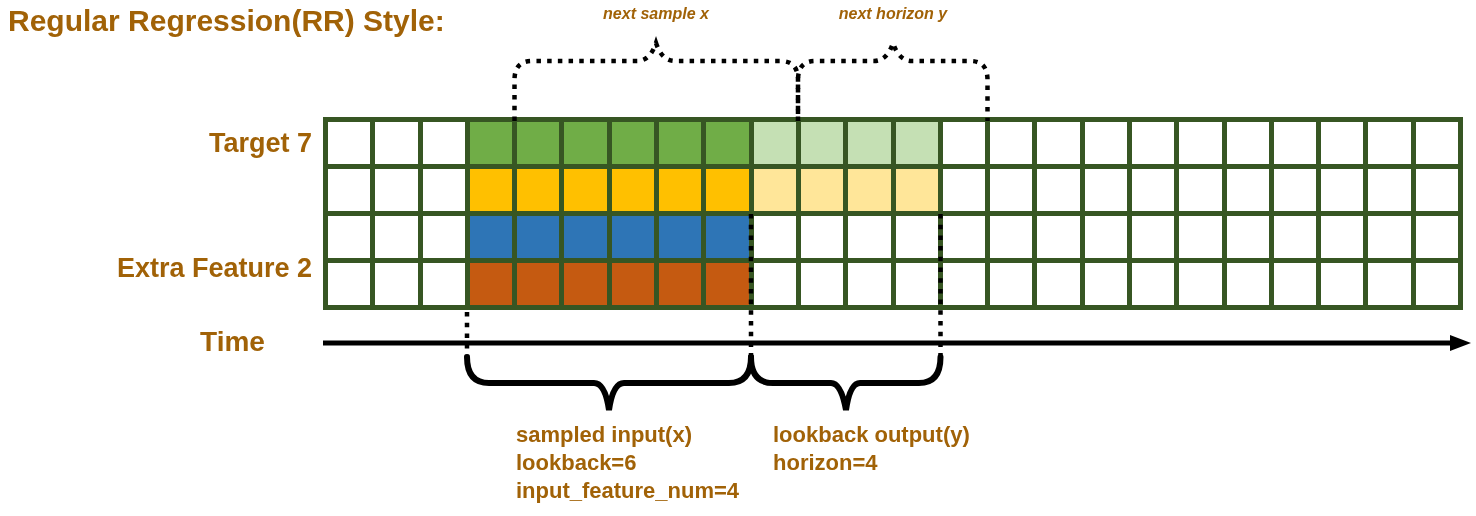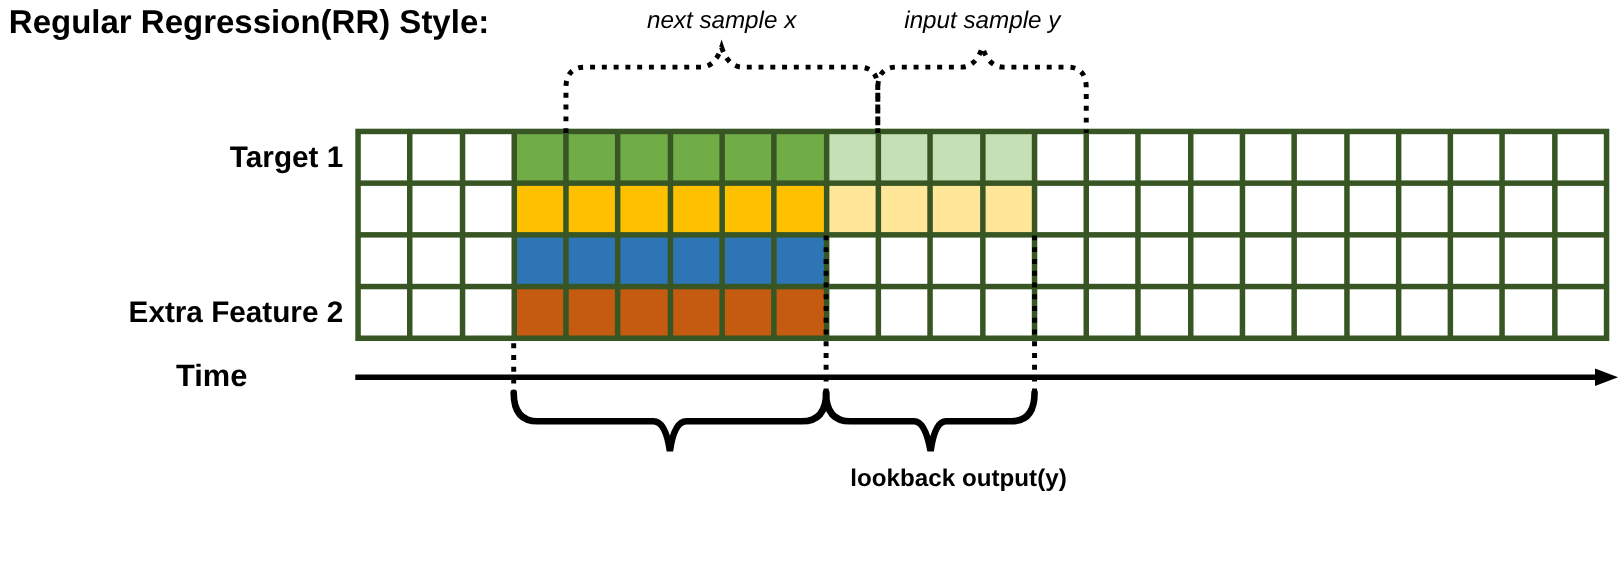--- a/index.html
+++ b/index.html
@@ -1,61 +1,61 @@
 <!DOCTYPE html>
 <html><head>
 <meta charset="utf-8">
 <style>
   html,body{margin:0;padding:0;background:#fff;}
   #canvas{
     position:relative;width:1476px;height:516px;background:#fff;overflow:hidden;
-    font-family:"Liberation Sans",sans-serif;color:#000000;
+    font-family:"Liberation Sans",sans-serif;color:#a16207;
   }
   .abs{position:absolute;}
   #page-title{
     left:8px;top:4px;font-size:30px;font-weight:bold;letter-spacing:0;white-space:nowrap;
   }
   .brace-label{
-    top:5px;width:250px;text-align:center;font-size:22px;font-weight:normal;font-style:italic;white-space:nowrap;
+    top:5px;width:250px;text-align:center;font-size:16px;font-weight:bold;font-style:italic;white-space:nowrap;
   }
   #brace-label-x{left:531px;}
   #brace-label-y{left:768px;}
   #sample-grid{
     left:323px;top:117px;width:1130px;height:183px;
     padding:5px;display:grid;grid-template-columns:repeat(24,1fr);grid-template-rows:repeat(4,1fr);
     grid-gap:5px;
   }
   .cell{width:100%;height:100%;}
   .row-label{
     left:0;width:312px;height:42px;line-height:42px;text-align:right;
     font-size:27px;font-weight:bold;white-space:nowrap;
   }
   #time-label{
-    left:160px;top:326px;width:145px;height:32px;line-height:32px;text-align:left;
+    left:160px;top:326px;width:145px;height:32px;line-height:32px;text-align:center;
     font-size:28px;font-weight:bold;
   }
   .anno-block{
     top:421px;font-size:22px;font-weight:600;line-height:28px;white-space:nowrap;
   }
   #input-annotation{left:516px;}
   #output-annotation{left:773px;}
   #overlay{left:0;top:0;pointer-events:none;}
 </style>
 </head>
 <body>
 
 <div id="canvas">
 
   <div class="abs" id="page-title">Regular Regression(RR) Style:</div>
 
   <div class="abs brace-label" id="brace-label-x">next sample x</div>
-  <div class="abs brace-label" id="brace-label-y">input sample y</div>
+  <div class="abs brace-label" id="brace-label-y">next horizon y</div>
 
-  <div class="abs row-label" style="top:122px">Target 1</div>
-  <div class="abs row-label" style="top:263px">Extra Feature 2</div>
+  <div class="abs row-label" style="top:122px">Target 7</div>
+  <div class="abs row-label" style="top:247px">Extra Feature 2</div>
 
   <div class="abs" id="sample-grid" style="background-color: rgb(55, 86, 35);">
       <div class="cell" style="background-color: rgb(255, 255, 255);"></div>
       <div class="cell" style="background-color: rgb(255, 255, 255);"></div>
       <div class="cell" style="background-color: rgb(255, 255, 255);"></div>
       <div class="cell" style="background-color: rgb(112, 173, 71);"></div>
       <div class="cell" style="background-color: rgb(112, 173, 71);"></div>
       <div class="cell" style="background-color: rgb(112, 173, 71);"></div>
       <div class="cell" style="background-color: rgb(112, 173, 71);"></div>
       <div class="cell" style="background-color: rgb(112, 173, 71);"></div>
@@ -162,17 +162,23 @@
     <path d="M 940.5 214 L 940.5 359" fill="none" stroke="#000" stroke-width="4.5" stroke-dasharray="4.5 6.2"></path>
 
     <line x1="323" y1="343" x2="1452" y2="343" stroke="#000" stroke-width="5"></line>
     <polygon points="1450,335 1471,343 1450,351" fill="#000"></polygon>
 
     <path d="M 467 357 Q 467 383 489 383 L 594 383 Q 605 383 609 410 Q 613 383 624 383 L 729 383 Q 751 383 751 357" fill="none" stroke="#000" stroke-width="6" stroke-linecap="round"></path>
 
     <path d="M 751 357 Q 751 383 773 383 L 831 383 Q 841 383 846 410 Q 850 383 860 383 L 919 383 Q 940.5 383 940.5 357" fill="none" stroke="#000" stroke-width="6" stroke-linecap="round"></path>
   </svg>
 
+  <div class="abs anno-block" id="input-annotation">
+    <div>sampled input(x)</div>
+    <div>lookback=6</div>
+    <div>input_feature_num=4</div>
+  </div>
   <div class="abs anno-block" id="output-annotation">
     <div>lookback output(y)</div>
+    <div>horizon=4</div>
   </div>
 
 </div>
 
 </body></html>

